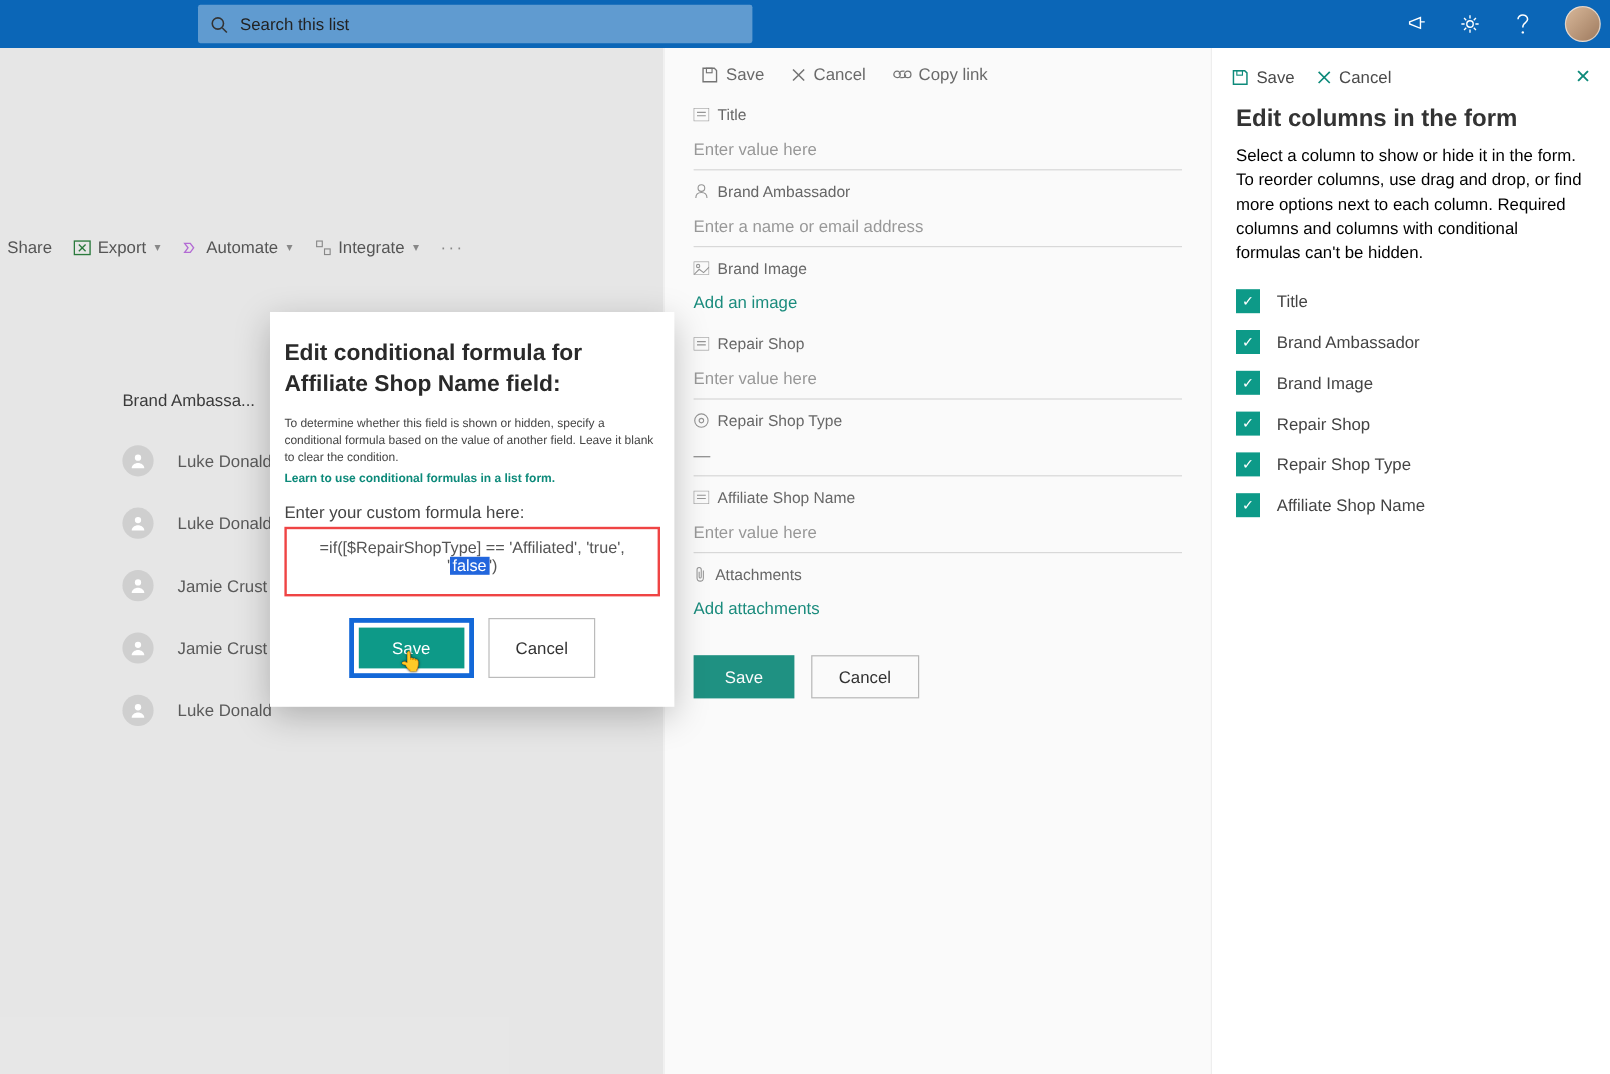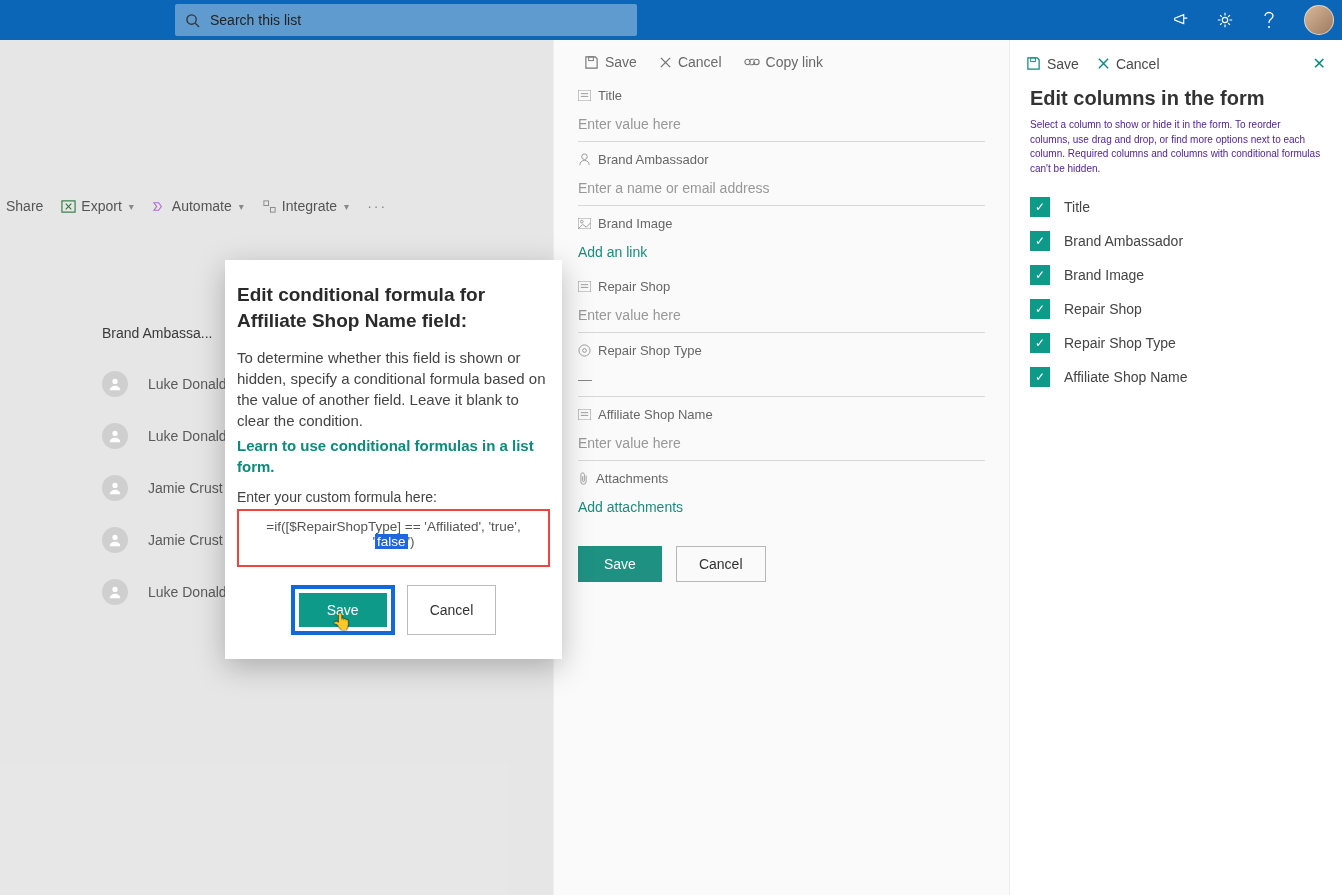--- a/index.html
+++ b/index.html
@@ -26,21 +26,20 @@
     left: 165px;
     top: 4px;
     width: 462px;
     height: 32px;
     background: rgba(255,255,255,0.35);
     border-radius: 2px;
     display: flex;
     align-items: center;
     padding: 0 10px;
     color: #222;
-    margin-left: 10px;
   }
   .search-box .sicon { margin-right: 10px; color: #333; }
   .suite-right {
     position: absolute;
     right: 8px;
     top: 0;
     height: 40px;
     display: flex;
     align-items: center;
     gap: 26px;
@@ -172,21 +171,21 @@
     padding:14px 16px 4px;
   }
   .pc-head .btn { display:flex; align-items:center; gap:6px; cursor:pointer; margin-right:18px; color:#4a4a4a;}
   .pc-head .close-x {
     margin-left:auto; color:#0d8a7a; font-size:16px; cursor:pointer;
   }
   .pc-title {
     font-size:20px; font-weight:600; padding: 10px 20px 8px; color:#333;
   }
   .pc-desc {
-    padding:0 20px; font-size:10px; color:#4c1d95; line-height:1.45;
+    padding:0 20px; font-size:14px; color:#000000; line-height:1.45;
   }
   .pc-list { padding:14px 20px; }
   .pc-item {
     display:flex; align-items:center; gap:14px;
     height:34px; color:#444; font-size:14px;
   }
   .chk {
     width:20px;height:20px; background:#0d9a88;
     display:flex;align-items:center;justify-content:center;
     color:#fff;font-size:12px;
@@ -200,21 +199,21 @@
     background:#fff;
     box-shadow:0 8px 28px rgba(0,0,0,0.25);
     padding:22px 12px 24px;
     z-index:100;
   }
   .modal h2 {
     font-size:19px; font-weight:600; line-height:1.35;
     margin-bottom:14px; color:#2a2a2a;
   }
   .modal p {
-    font-size:15px; color:#444; line-height:1.4;
+    font-size:10px; color:#444; line-height:1.4;
     margin-bottom:4px;
   }
   .modal .learn { color:#0d8a7a; font-weight:600; cursor:pointer; }
   .modal label {
     display:block; margin:12px 0 4px; color:#444; font-size:14px;
   }
   .formula-box {
     border:2px solid #ef4444;
     padding:8px 8px;
     min-height:58px;
@@ -421,21 +420,21 @@
 
   <div class="field">
     <div class="field-label">
         <svg width="13" height="11" viewBox="0 0 14 12">
           <rect x="0" y="0" width="14" height="12" fill="none" stroke="#999"></rect>
           <circle cx="4" cy="4" r="1.5" fill="none" stroke="#999"></circle>
           <path d="M0 12l5-5 4 3 5-5" stroke="#999" fill="none"></path>
         </svg>
         <span>Brand Image</span>
       </div>
-    <div class="field-input link-teal" style="border:none;">Add an link</div>
+    <div class="field-input link-teal" style="border:none;">Add an image</div>
   </div>
 
   <div class="field">
     <div class="field-label">
         <svg width="13" height="11" viewBox="0 0 14 12">
           <rect x="0" y="0" width="14" height="12" fill="none" stroke="#999"></rect>
           <line x1="3" y1="4" x2="11" y2="4" stroke="#999"></line>
           <line x1="3" y1="7" x2="11" y2="7" stroke="#999"></line>
         </svg>
         <span>Repair Shop</span>

